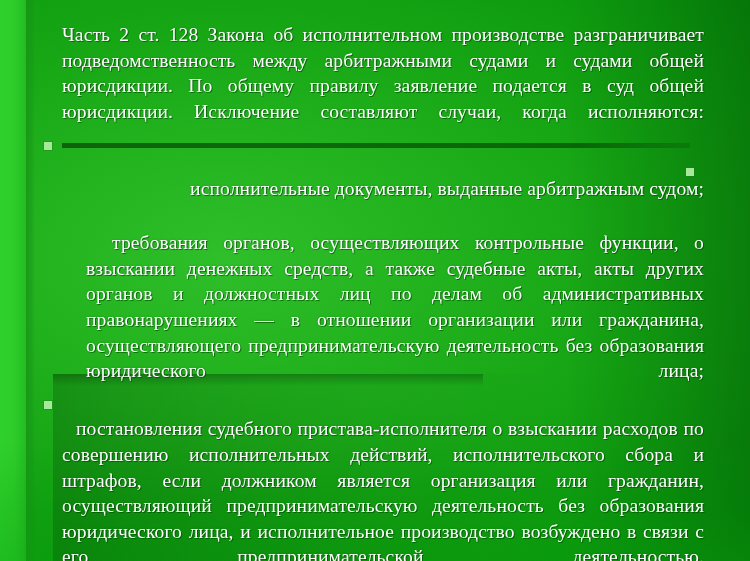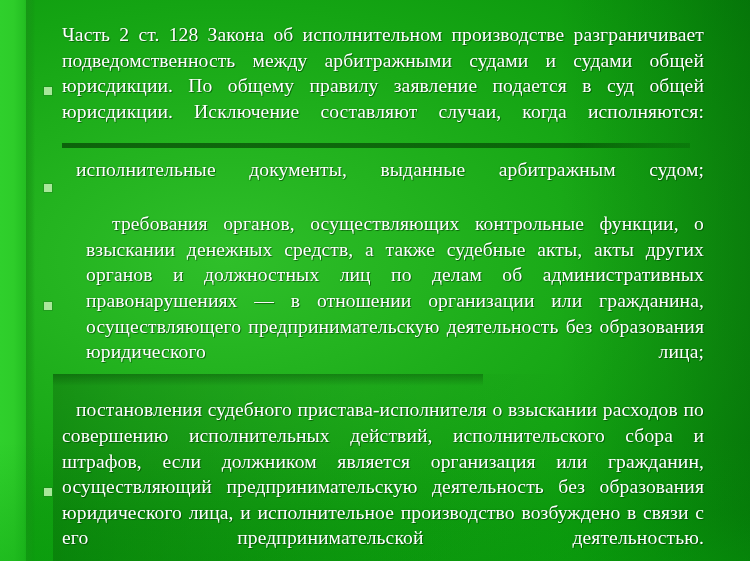--- a/index.html
+++ b/index.html
@@ -77,25 +77,25 @@
 
   
   .content {
     position: absolute;
     left: 0; top: 0; right: 0; bottom: 0;
     padding: 22px 46px 0 40px;
     box-sizing: border-box;
   }
   .bullet-row {
     display: flex;
-    align-items: center;
+    align-items: flex-end;
     margin: 0 0 7px 0;
     font-family: Liberation Serif, serif;
   }
-  .bullet-row.tight { margin-bottom: 3px; }
+  .bullet-row.tight { margin-bottom: 3px; flex-direction: column; }
 
   .bullet-mark {
     flex: 0 0 auto;
     width: 8px; height: 8px;
     margin: 11px 10px 0 4px;
     background: #a8e89a;
     box-shadow: 0 0 0 1px rgba(30,120,30,0.35);
   }
   .bullet-text {
     flex: 1 1 auto;

